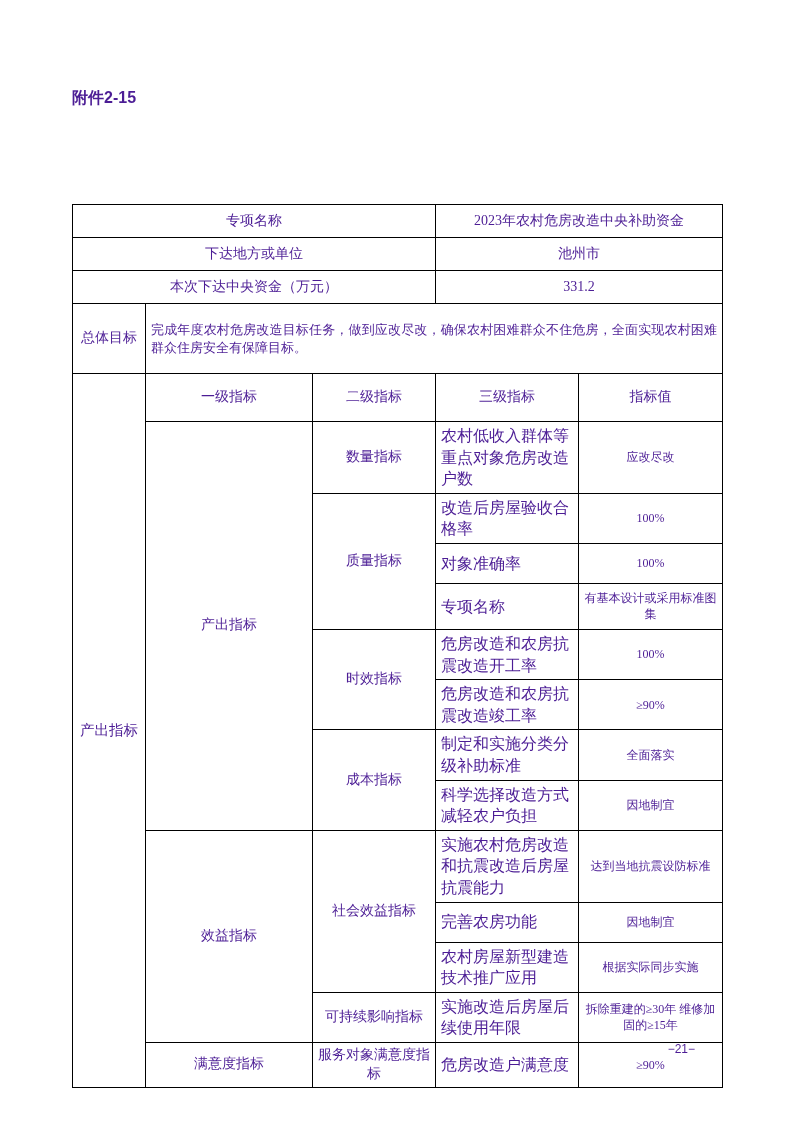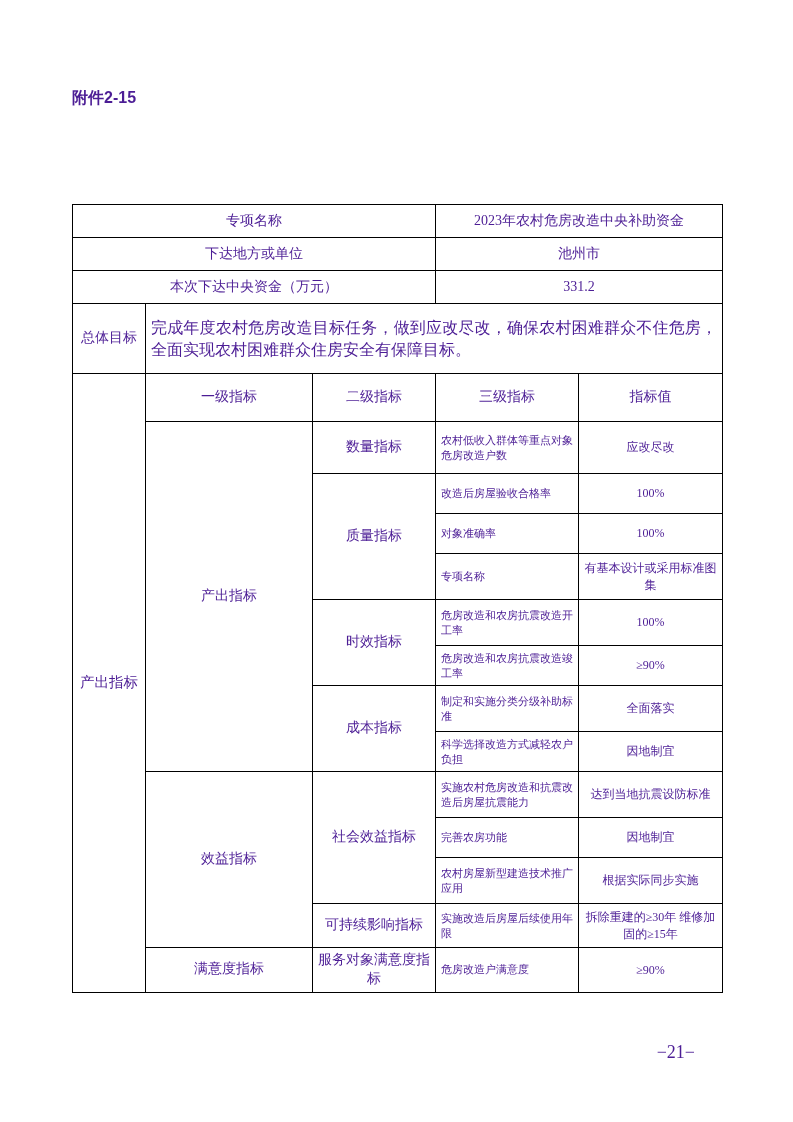--- a/index.html
+++ b/index.html
@@ -46,38 +46,38 @@
     font-size: 14px;
   }
   table.main-table td {
     border: 1px solid #000000;
     padding: 3px 5px;
     line-height: 1.35;
     vertical-align: middle;
     word-break: break-all;
   }
   td.c   { text-align: center; }
-  td.l3  { text-align: left; font-size: 11px; }
+  td.l3  { text-align: left; font-size: 16px; }
   td.val { text-align: center; font-size: 12px; }
   td.hdr { text-align: center; }
   td.goal-text {
     text-align: justify;
     padding: 6px 12px;
     line-height: 1.7;
-    font-size: 16px;
+    font-size: 13px;
   }
   td.section-label {
     font-size: 14.5px;
   }
   .page-number {
     position: absolute;
     right: 98px;
     top: 1042px;
-    font-size: 18px;
-    font-family: Liberation Serif, serif;
+    font-size: 12px;
+    font-family: Liberation Sans, sans-serif;
   }
 </style>
 </head>
 <body>
 
 <div class="page">
 
   <div class="attachment">附件2-15</div>
 
 

